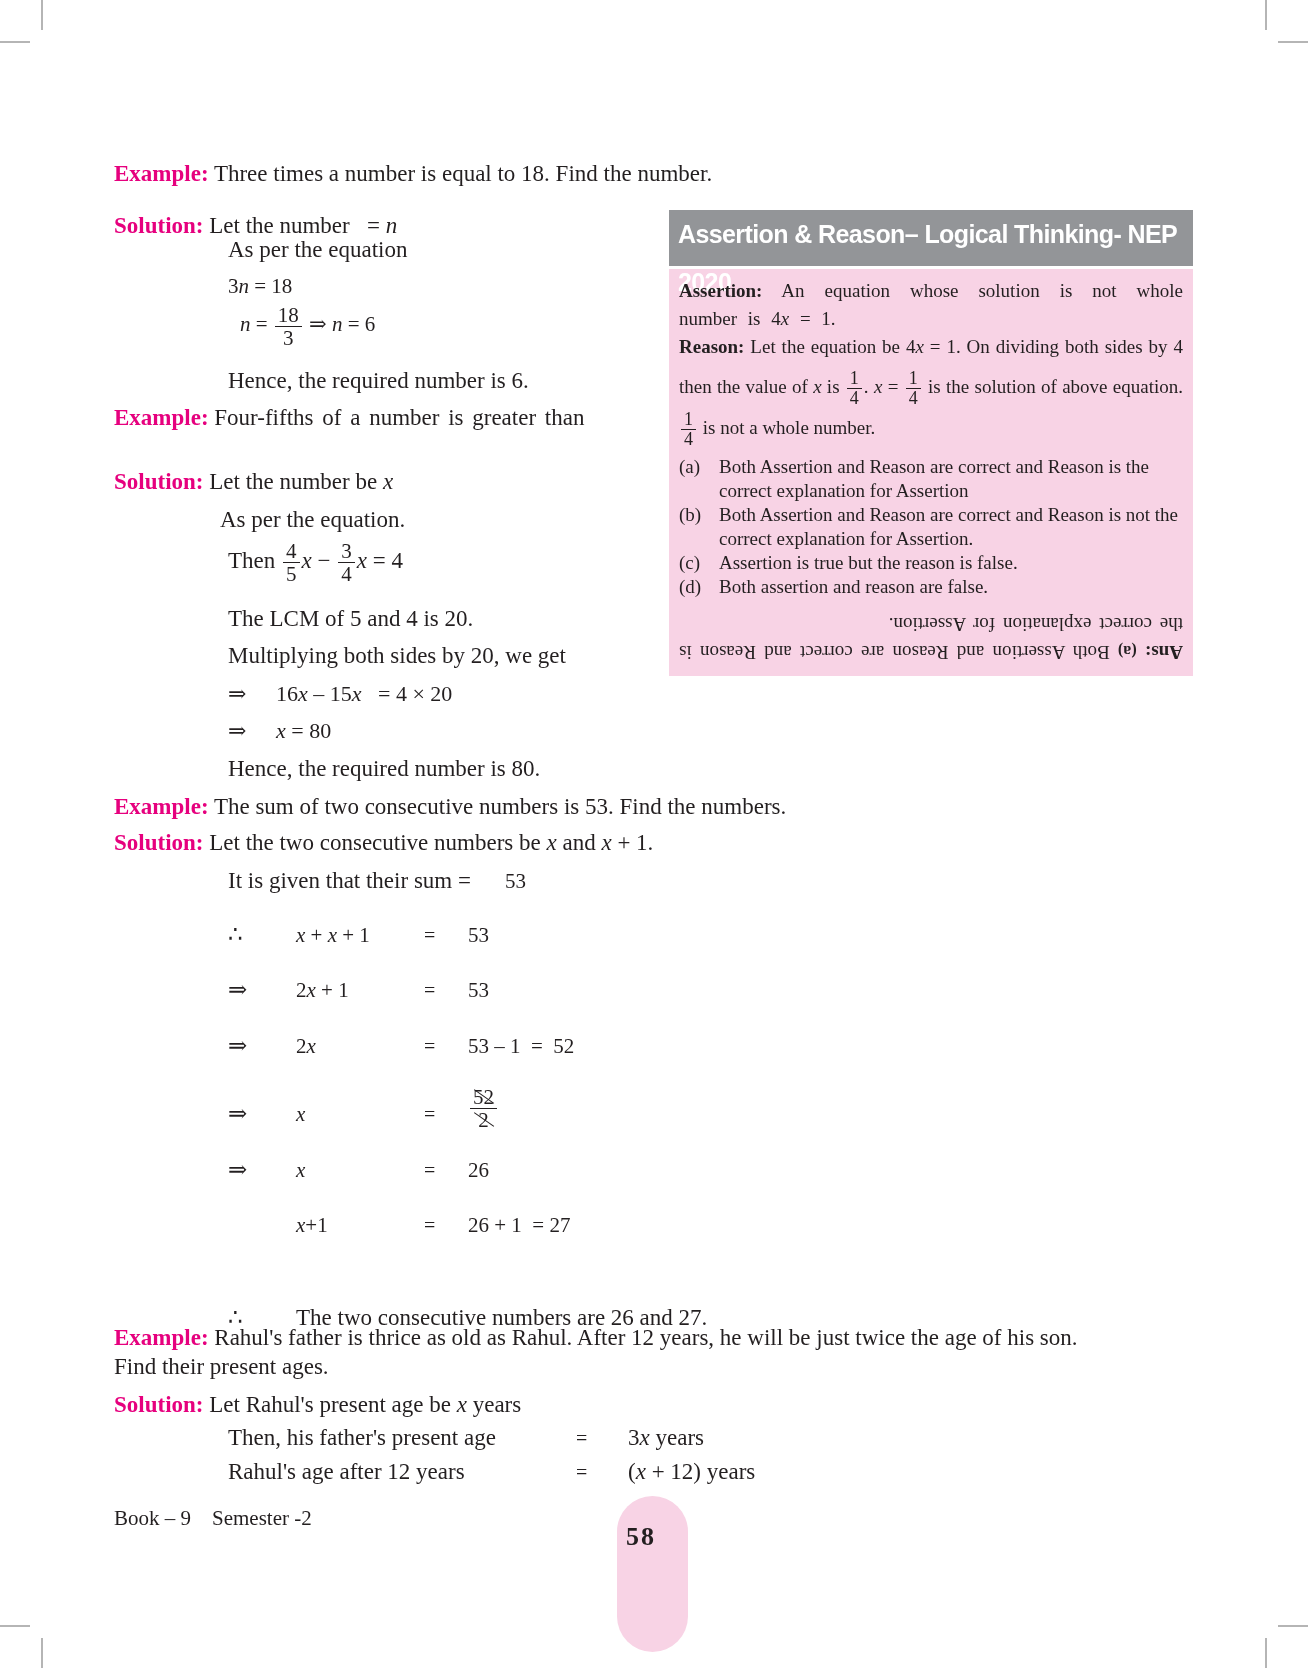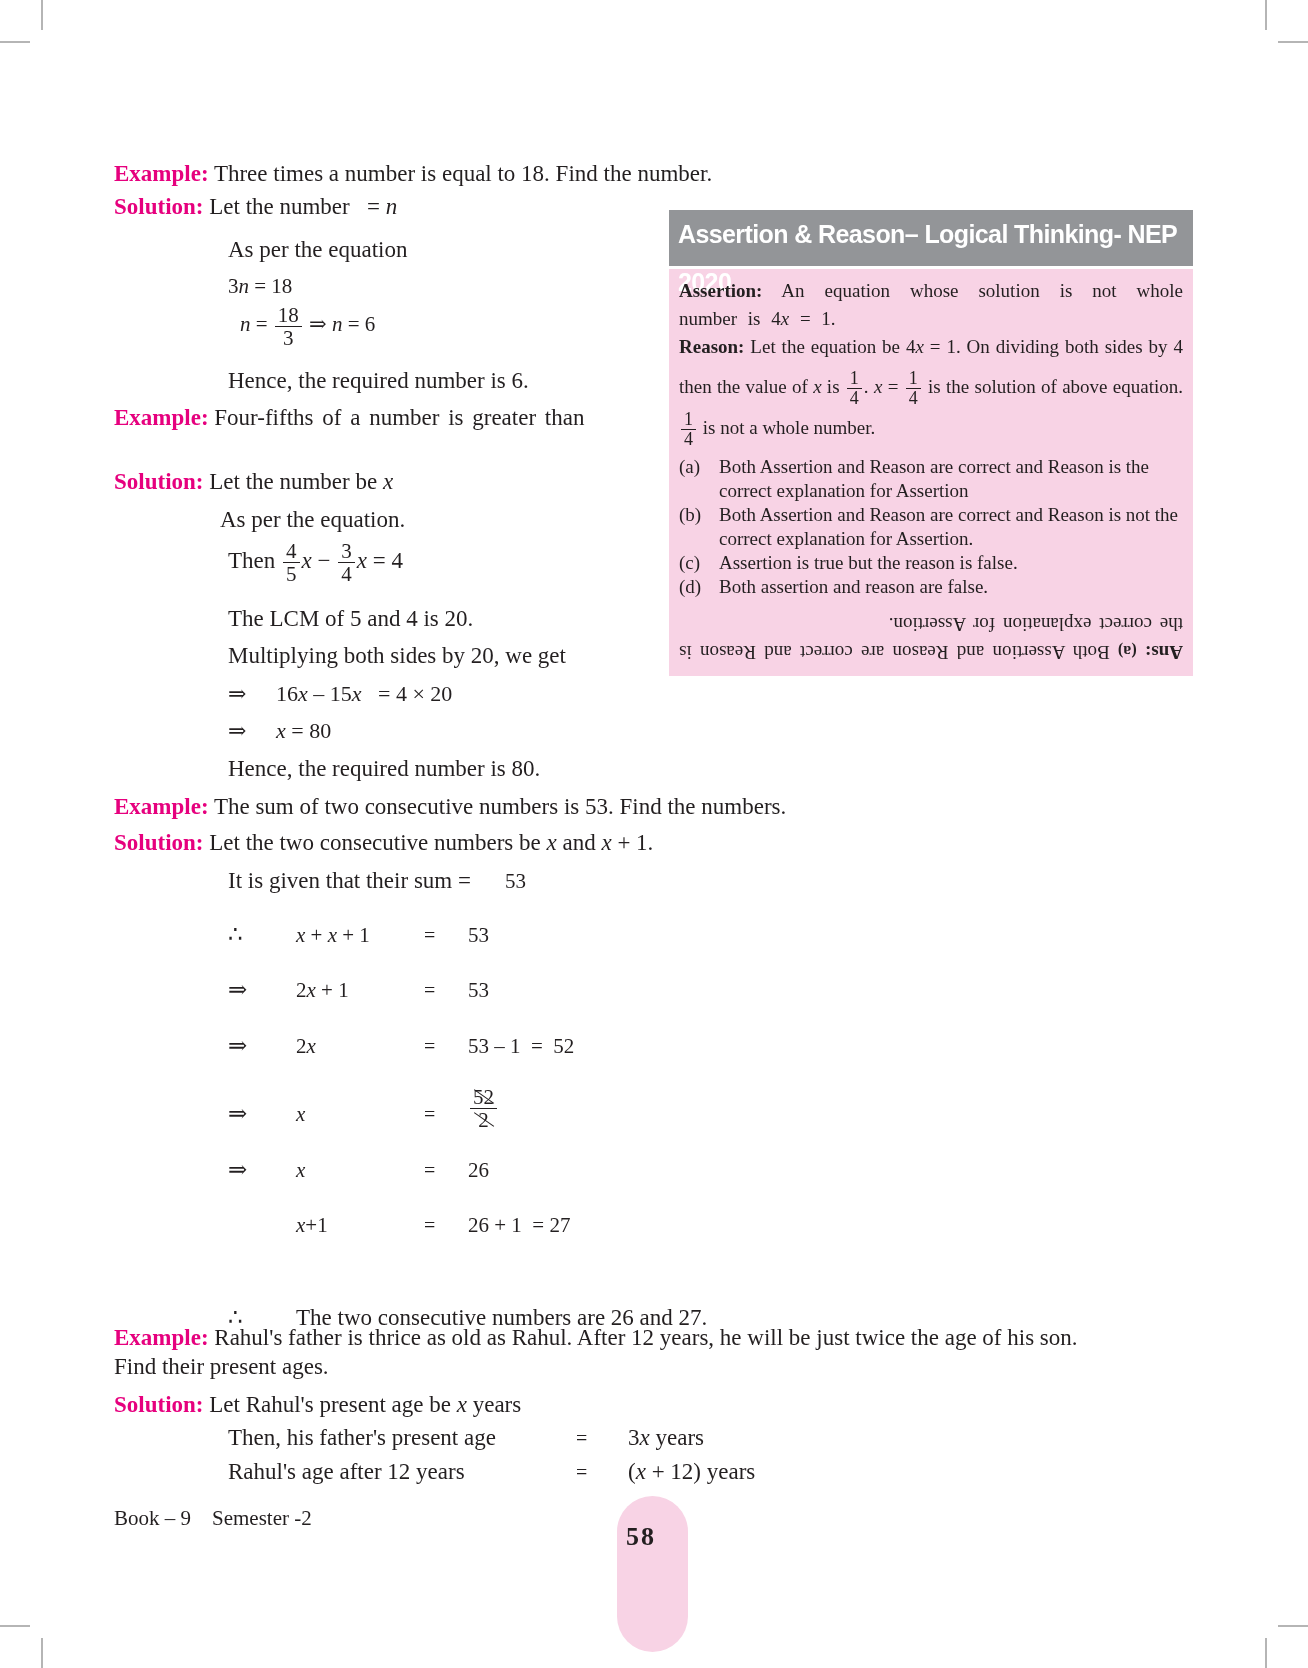--- a/index.html
+++ b/index.html
@@ -47,21 +47,21 @@
 <div class="crop" style="left:1278px;top:41px;width:30px;height:2px;"></div>
 <div class="crop" style="left:0;top:1625px;width:30px;height:2px;"></div>
 <div class="crop" style="left:41px;top:1638px;width:2px;height:30px;"></div>
 <div class="crop" style="left:1278px;top:1625px;width:30px;height:2px;"></div>
 <div class="crop" style="left:1265px;top:1638px;width:2px;height:30px;"></div>
 
 <div class="abs t" style="left:114px;top:160px;">
   <span class="lbl">Example:</span>
   <span>Three times a number is equal to 18. Find the number.</span>
 </div>
-<div class="abs t" style="left:114px;top:193px;text-align:right;">
+<div class="abs t" style="left:114px;top:212px;text-align:right;">
   <span class="lbl">Solution:</span>
   <span>Let the number</span>&nbsp;&nbsp;&nbsp;<span>= </span><i class="v">n</i>
 </div>
 <div class="abs t" style="left:228px;top:236px;">As per the equation</div>
 <div class="abs t" style="left:228px;top:272px;font-size:21px;">
   <span>3</span><i class="v">n</i><span> = 18</span>
 </div>
 <div class="abs t" style="left:240px;top:304px;font-size:21px;">
   <i class="v">n</i><span> = </span><span class="frac"><span class="num">18</span><span class="den">3</span></span><span> ⇒ </span><i class="v">n</i><span> = 6</span>
 </div>

